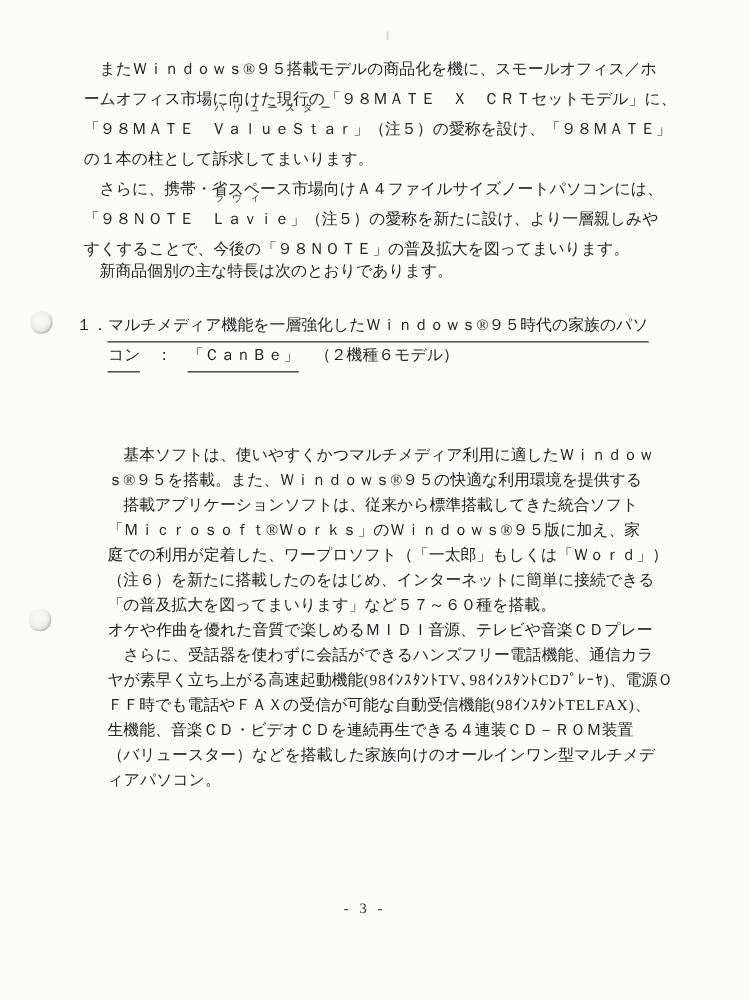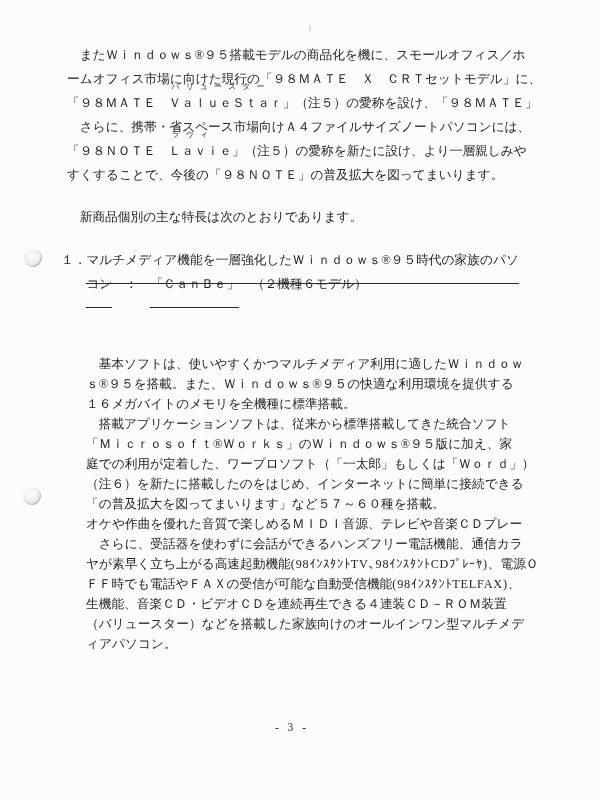--- a/index.html
+++ b/index.html
@@ -11,21 +11,21 @@
     font-family:Liberation Serif, serif;
     color:#232323;
     -webkit-font-smoothing:antialiased;
   }
   .block{position:absolute;font-size:12.7px;font-weight:500;}
   .line{white-space:pre;}
   .intro  {left:67px; top:43px;  line-height:24px;}
   .notice {left:67px; top:205px; line-height:24px;}
   .heading{left:61px; top:248px; line-height:24px;}
   .body1  {left:86px; top:319px; line-height:20px;margin-top:35px;}
-  .u{border-bottom:1.3px solid #2a2a2a;padding-bottom:16px;}
+  .u{border-bottom:1.3px solid #2a2a2a;padding-bottom:6px;}
   .small{font-size:12.2px;letter-spacing:0.8px;}
   .rubywrap{position:relative;display:inline-block;}
   .rt{
     position:absolute;top:-8px;left:3px;
     font-size:8px;line-height:8px;letter-spacing:6px;
     white-space:nowrap;color:#2a2a2a;font-weight:400;
   }
   .page-number{
     position:absolute;left:0;top:721px;width:584px;
     text-align:center;font-size:11.5px;letter-spacing:3px;
@@ -49,38 +49,38 @@
 <div class="page">
 
   <div class="hole hole-top"></div>
   <div class="hole hole-bottom"></div>
   <div class="artifact"></div>
 
   <div class="block intro">
       <div class="line"><span>　またＷｉｎｄｏｗｓ®９５搭載モデルの商品化を機に、スモールオフィス／ホ</span></div>
       <div class="line"><span>ームオフィス市場に向けた現行の「９８ＭＡＴＥ　Ｘ　ＣＲＴセットモデル」に、</span></div>
       <div class="line"><span>「９８ＭＡＴＥ　</span><span class="rubywrap"><span class="rt">バリュースター</span>ＶａｌｕｅＳｔａｒ</span><span>」（注５）の愛称を設け、「９８ＭＡＴＥ」</span></div>
+      <div class="line"><span>の１本の柱として訴求してまいります。</span></div>
       <div class="line"><span>　さらに、携帯・省スペース市場向けＡ４ファイルサイズノートパソコンには、</span></div>
       <div class="line"><span>「９８ＮＯＴＥ　</span><span class="rubywrap"><span class="rt">ラヴィ</span>Ｌａｖｉｅ</span><span>」（注５）の愛称を新たに設け、より一層親しみや</span></div>
       <div class="line"><span>すくすることで、今後の「９８ＮＯＴＥ」の普及拡大を図ってまいります。</span></div>
     </div>
 
   <div class="block notice">
       <div class="line"><span>　新商品個別の主な特長は次のとおりであります。</span></div>
     </div>
 
   <div class="block heading">
       <div class="line"><span>１．</span><span class="u">マルチメディア機能を一層強化したＷｉｎｄｏｗｓ®９５時代の家族のパソ</span></div>
       <div class="line"><span>　　</span><span class="u">コン</span><span>　：　</span><span class="u">「ＣａｎＢｅ」</span><span>　（２機種６モデル）</span></div>
     </div>
 
   <div class="block body1">
       <div class="line"><span>　基本ソフトは、使いやすくかつマルチメディア利用に適したＷｉｎｄｏｗ</span></div>
       <div class="line"><span>ｓ®９５を搭載。また、Ｗｉｎｄｏｗｓ®９５の快適な利用環境を提供する</span></div>
-      <div class="line"><span>１６メガバイトのメモリを全機種に標準搭載。</span></div>
       <div class="line"><span>　搭載アプリケーションソフトは、従来から標準搭載してきた統合ソフト</span></div>
       <div class="line"><span>「Ｍｉｃｒｏｓｏｆｔ®Ｗｏｒｋｓ」のＷｉｎｄｏｗｓ®９５版に加え、家</span></div>
       <div class="line"><span>庭での利用が定着した、ワープロソフト（「一太郎」もしくは「Ｗｏｒｄ」）</span></div>
       <div class="line"><span>（注６）を新たに搭載したのをはじめ、インターネットに簡単に接続できる</span></div>
       <div class="line"><span>「の普及拡大を図ってまいります」など５７～６０種を搭載。</span></div>
       <div class="line"><span>オケや作曲を優れた音質で楽しめるＭＩＤＩ音源、テレビや音楽ＣＤプレー</span></div>
       <div class="line"><span>　さらに、受話器を使わずに会話ができるハンズフリー電話機能、通信カラ</span></div>
       <div class="line"><span>ヤが素早く立ち上がる高速起動機能</span><span class="small">(98ｲﾝｽﾀﾝﾄTV､98ｲﾝｽﾀﾝﾄCDﾌﾟﾚｰﾔ)</span><span>、電源Ｏ</span></div>
       <div class="line"><span>ＦＦ時でも電話やＦＡＸの受信が可能な自動受信機能</span><span class="small">(98ｲﾝｽﾀﾝﾄTELFAX)</span><span>、</span></div>
       <div class="line"><span>生機能、音楽ＣＤ・ビデオＣＤを連続再生できる４連装ＣＤ－ＲＯＭ装置</span></div>

